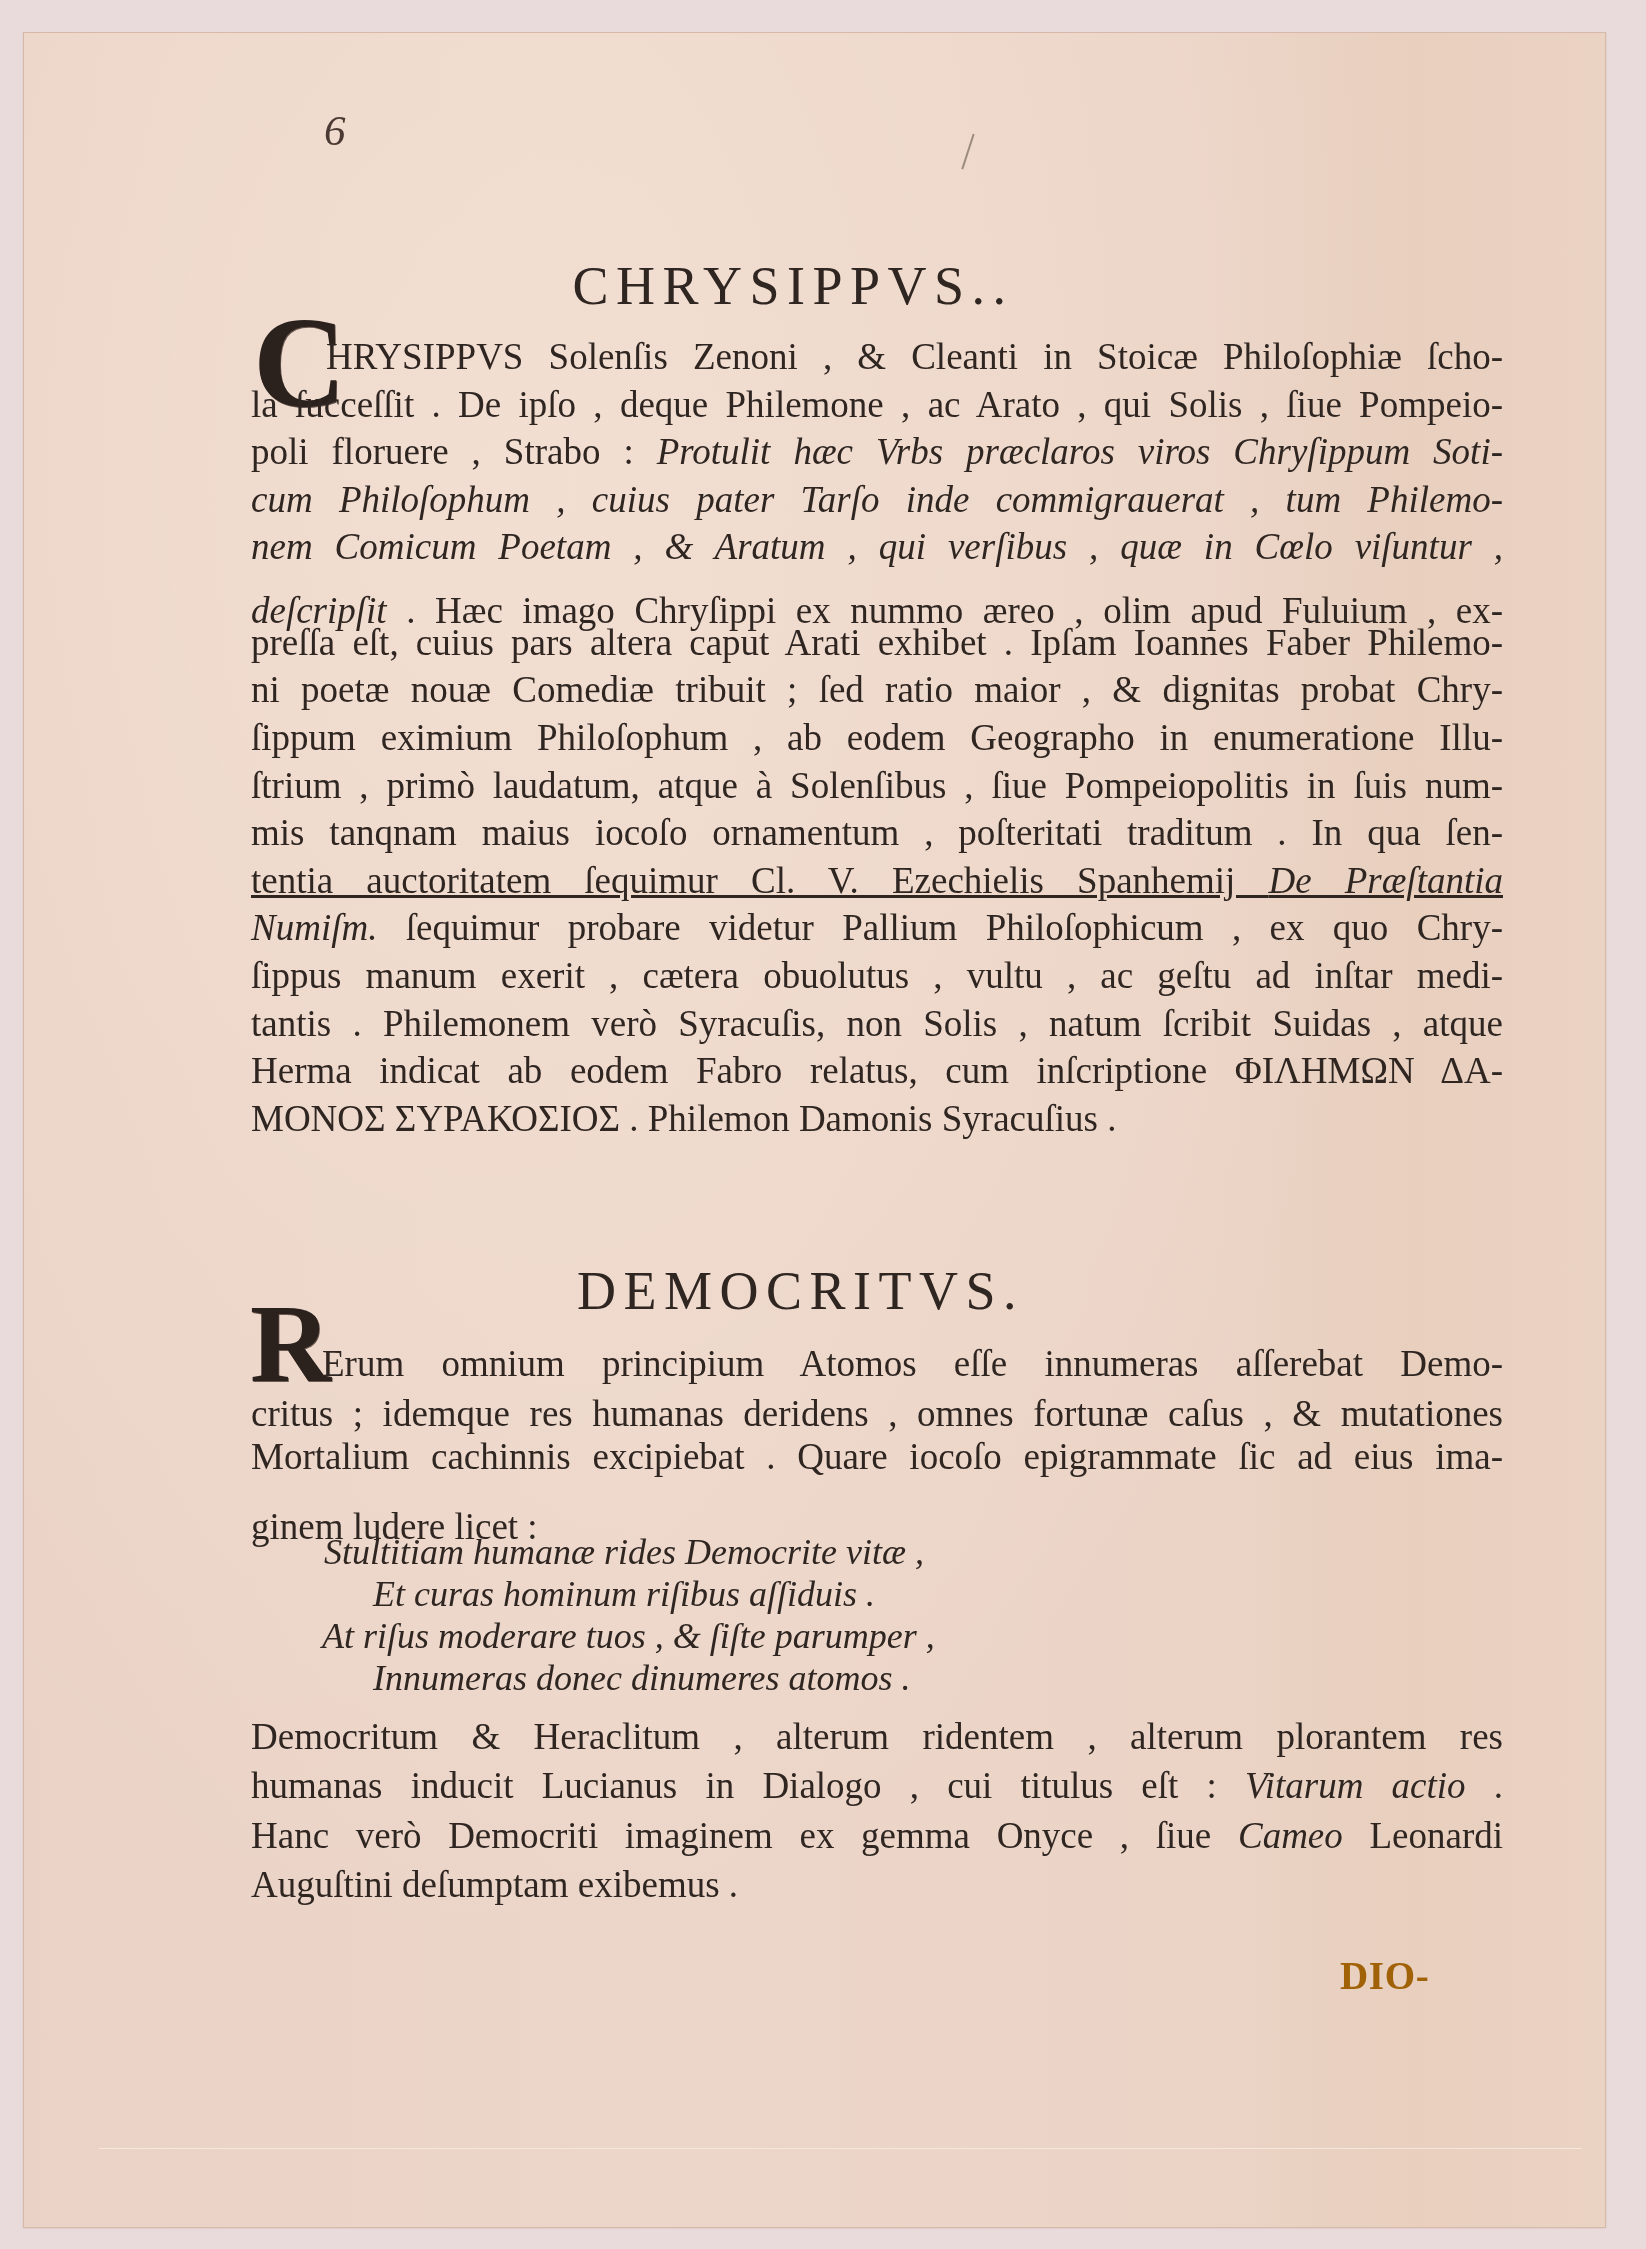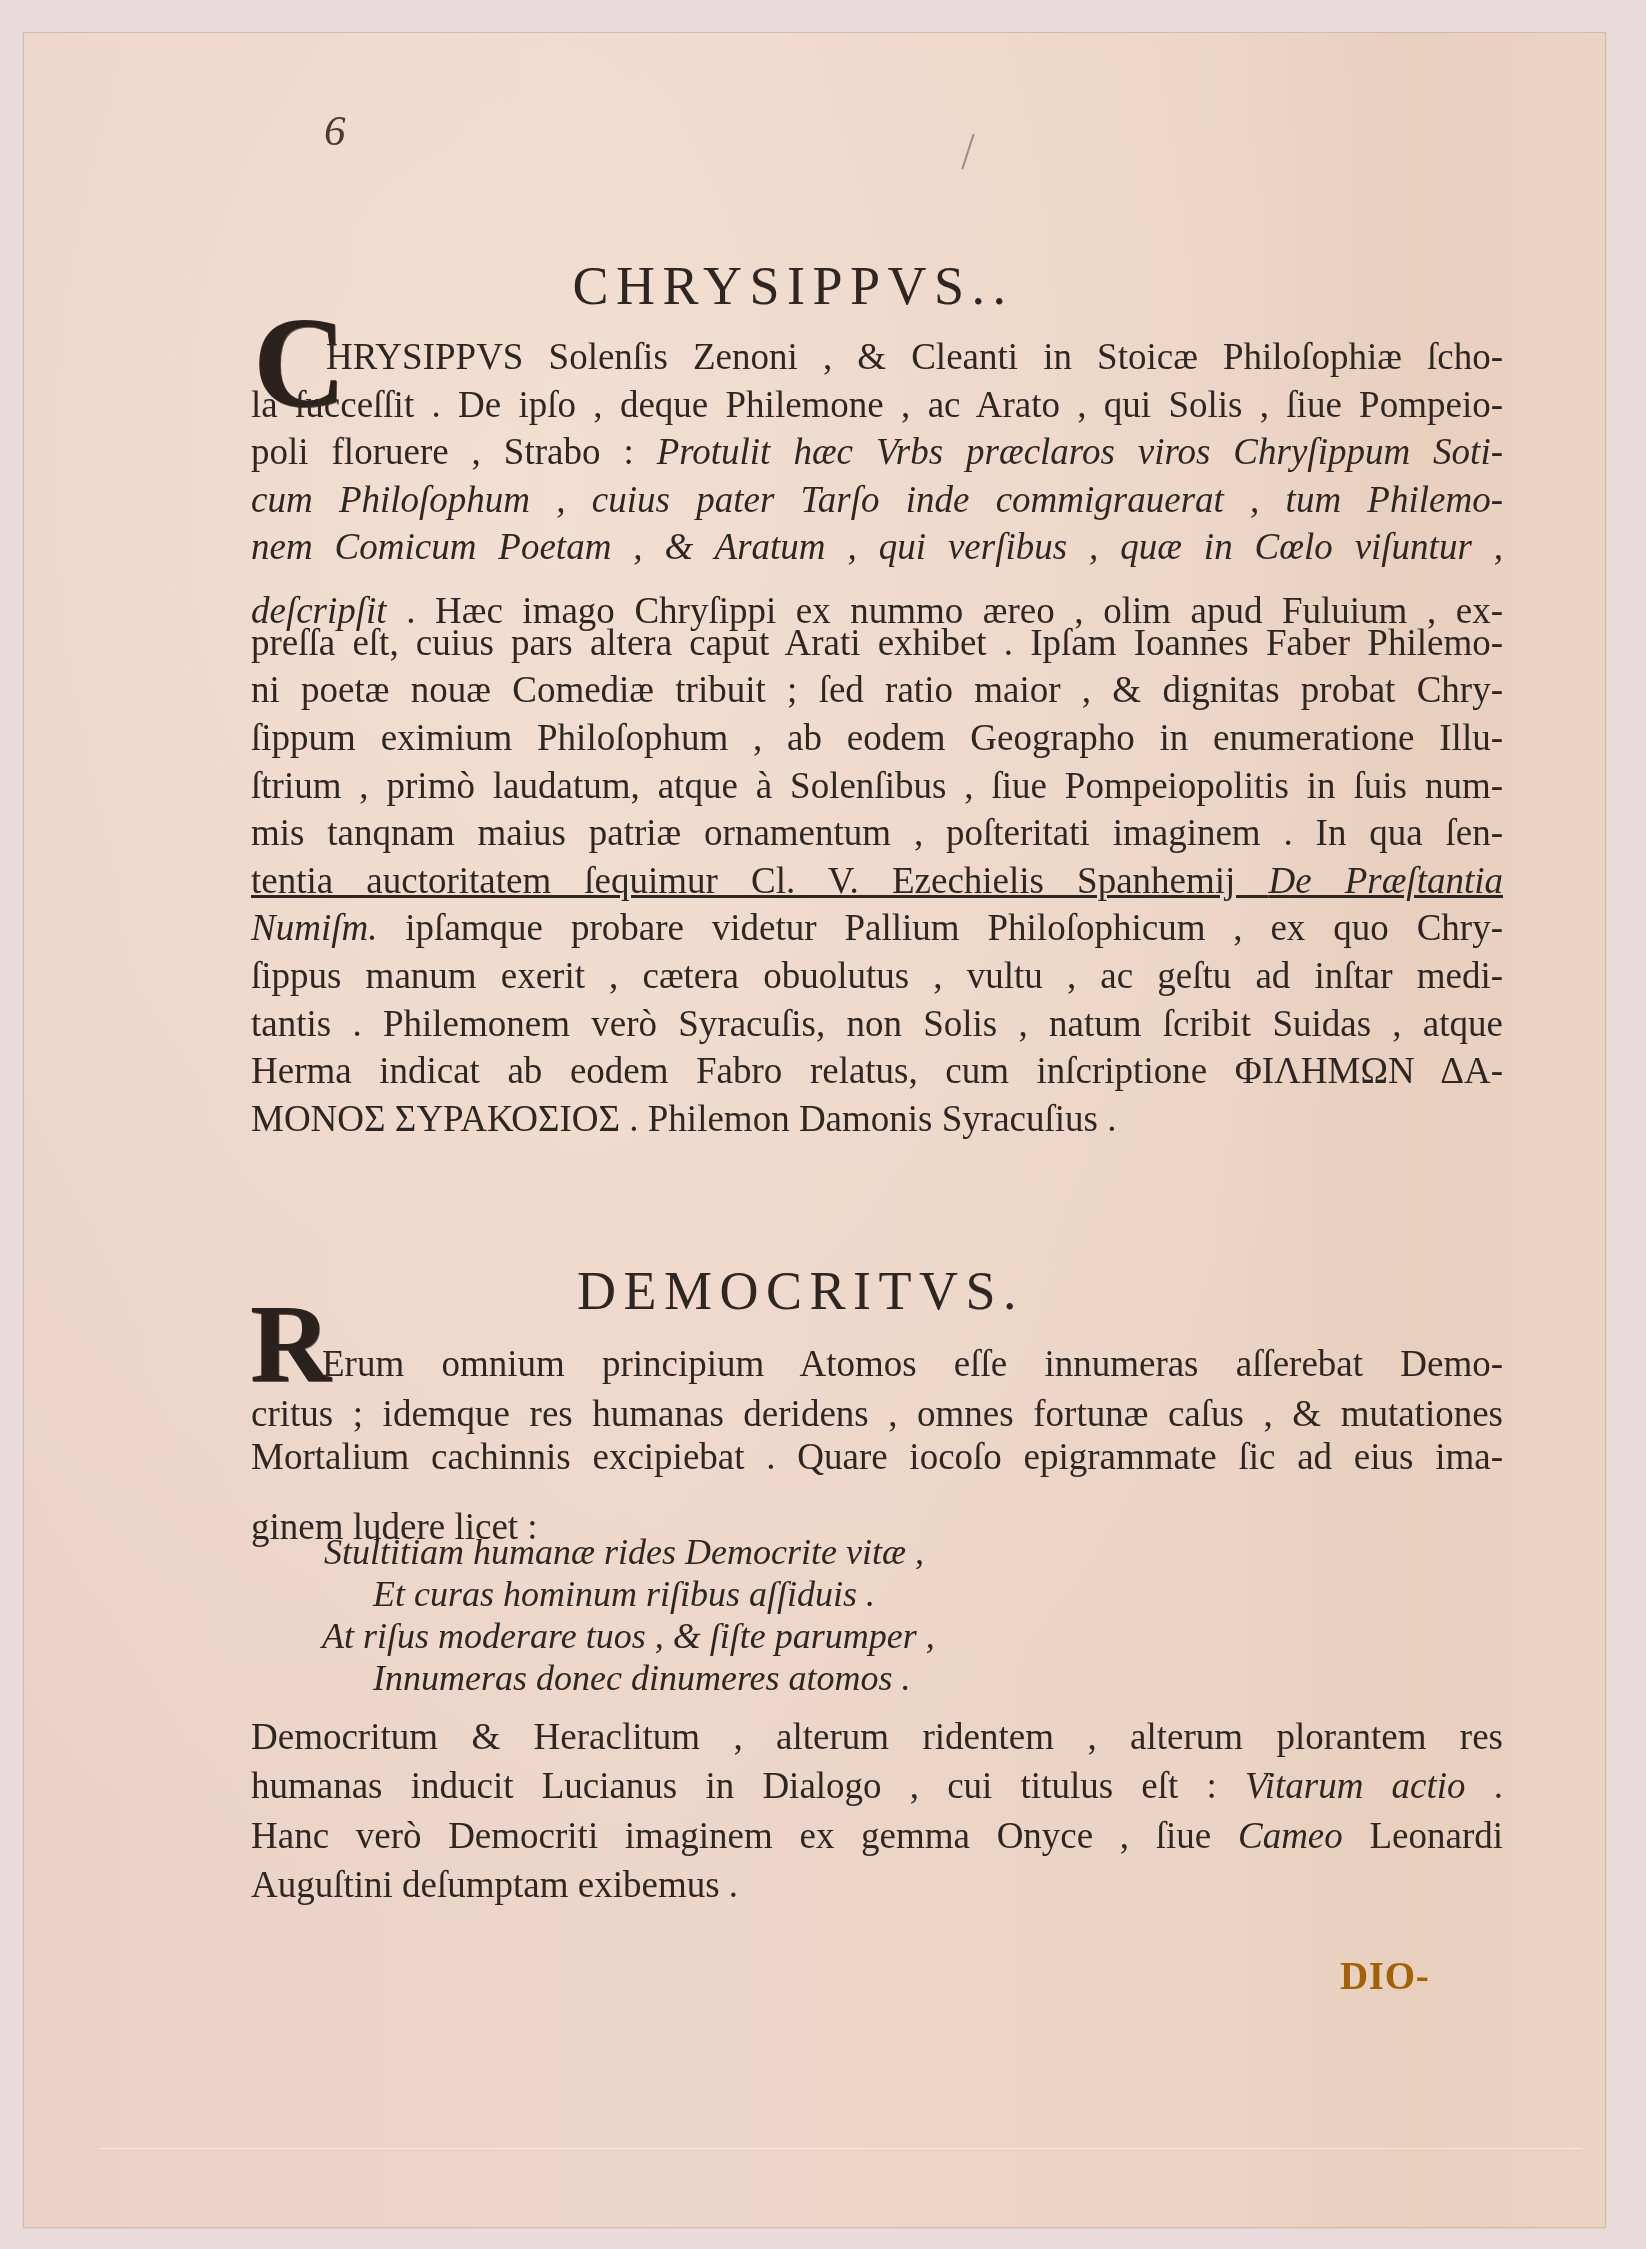--- a/index.html
+++ b/index.html
@@ -128,23 +128,23 @@
     <div class="line" style="top: 0px; left: 75px; width: 1177px;"><span>HRYSIPPVS Solenſis Zenoni , &amp; Cleanti in Stoicæ Philoſophiæ ſcho-</span></div>
     <div class="line" style="top: 48px;"><span>la ſucceſſit . De ipſo , deque Philemone , ac Arato , qui Solis , ſiue Pompeio-</span></div>
     <div class="line" style="top: 95px;"><span>poli floruere , Strabo : </span><span class="it">Protulit hæc Vrbs præclaros viros Chryſippum Soti-</span></div>
     <div class="line" style="top: 143px;"><span class="it">cum Philoſophum ,  cuius pater Tarſo inde commigrauerat , tum Philemo-</span></div>
     <div class="line" style="top: 190px;"><span class="it">nem Comicum Poetam , &amp; Aratum , qui verſibus , quæ in Cœlo viſuntur ,</span></div>
     <div class="line" style="top: 234px; margin-top: 20px;"><span class="it">deſcripſit</span><span> . Hæc imago Chryſippi ex nummo æreo , olim apud Fuluium , ex-</span></div>
     <div class="line" style="top: 286px;"><span>preſſa eſt, cuius pars altera caput Arati exhibet . Ipſam Ioannes Faber Philemo-</span></div>
     <div class="line" style="top: 333px;"><span>ni poetæ nouæ Comediæ tribuit ; ſed ratio maior , &amp; dignitas probat Chry-</span></div>
     <div class="line" style="top: 381px;"><span>ſippum eximium Philoſophum , ab eodem Geographo in enumeratione Illu-</span></div>
     <div class="line" style="top: 429px;"><span>ſtrium , primò laudatum, atque à Solenſibus , ſiue Pompeiopolitis in ſuis num-</span></div>
-    <div class="line" style="top: 476px;"><span>mis tanqnam maius patriæ ornamentum , poſteritati imaginem . In qua ſen-</span></div>
+    <div class="line" style="top: 476px;"><span>mis tanqnam maius iocoſo ornamentum , poſteritati traditum . In qua ſen-</span></div>
     <div class="line" style="top: 524px; text-decoration: underline;"><span>tentia auctoritatem ſequimur Cl. V. Ezechielis Spanhemij </span><span class="it">De Præſtantia</span></div>
-    <div class="line" style="top: 571px;"><span class="it">Numiſm.</span><span> ipſamque probare videtur Pallium Philoſophicum , ex quo Chry-</span></div>
+    <div class="line" style="top: 571px;"><span class="it">Numiſm.</span><span> ſequimur probare videtur Pallium Philoſophicum , ex quo Chry-</span></div>
     <div class="line" style="top: 619px;"><span>ſippus manum exerit , cætera obuolutus , vultu , ac geſtu ad inſtar medi-</span></div>
     <div class="line" style="top: 667px;"><span>tantis . Philemonem verò Syracuſis, non Solis , natum ſcribit Suidas , atque</span></div>
     <div class="line" style="top: 714px;"><span>Herma indicat ab eodem Fabro relatus, cum inſcriptione ΦΙΛΗΜΩΝ ΔΑ-</span></div>
     <div class="line last" style="top: 762px;"><span>ΜΟΝΟΣ ΣΥΡΑΚΟΣΙΟΣ . Philemon Damonis Syracuſius .</span></div>
   </div>
 
 <h1 class="section-title title-2">DEMOCRITVS.</h1>
 <div class="dropcap dropcap-r">R</div>
 <div class="block" id="block-2" style="top:1341px;">
     <div class="line" style="top: 0px; left: 71px; width: 1181px;"><span>Erum omnium principium Atomos eſſe innumeras aſſerebat Demo-</span></div>

